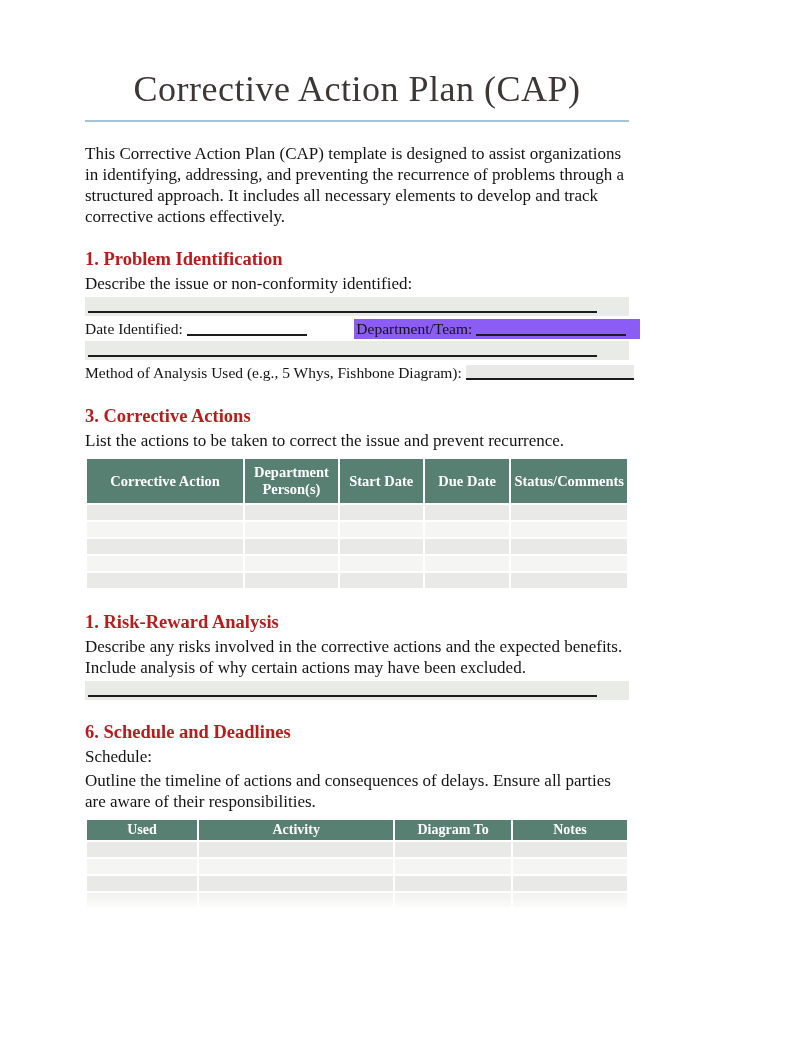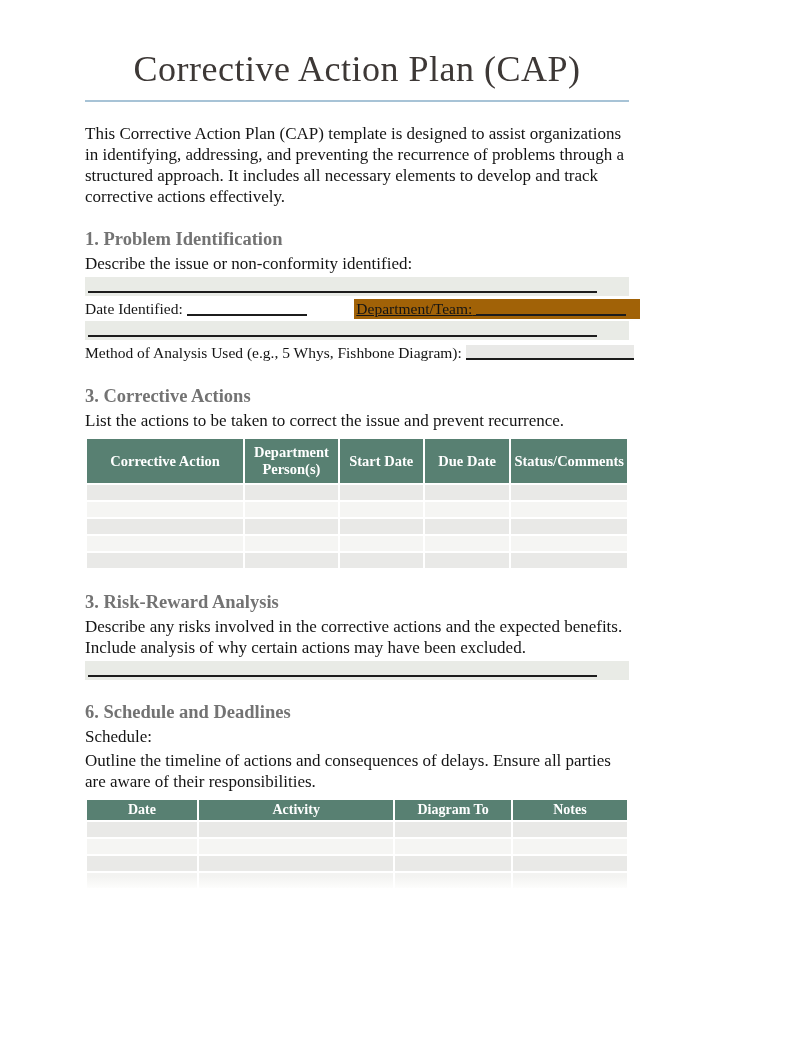--- a/index.html
+++ b/index.html
@@ -2,38 +2,38 @@
 <html><head>
 <meta charset="utf-8">
 <style>
   html,body{margin:0;padding:0;background:#ffffff;}
   body{
     width:810px;height:1053px;
     font-family:"Liberation Serif", serif;
     color:#141414;
     overflow:hidden;
   }
-  .page{box-sizing:border-box;width:714px;height:1053px;padding:48px 85px 0 85px;background:#fff;}
+  .page{box-sizing:border-box;width:714px;height:1053px;padding:68px 85px 0 85px;background:#fff;}
 
   .doc-title{
     margin:0;
     font-size:36px;
     font-weight:400;
     text-align:center;
     color:#3d3836;
     letter-spacing:.5px;
   }
   .title-rule{height:0;border:none;border-top:2px solid #a7c3d6;margin:10px 0 0 0;}
 
   .intro{font-size:17px;line-height:1.24;margin:21px 0 16px 0;}
 
   .sec-heading{
     font-size:18.5px;
     font-weight:700;
-    color:#737373;
+    color:#b91c1c;
     margin:22px 0 3px 0;
   }
   .sec-heading.tight{margin-top:24px;}
   .prompt{font-size:17px;line-height:1.24;margin:0 0 3px 0;}
 
   
   .fill-band{
     position:relative;
     height:19px;
     background:#e9ebe6;
@@ -47,21 +47,21 @@
   .field-row{font-size:15.5px;margin:4px 0 0 0;white-space:nowrap;}
   .blank{
     display:inline-block;height:13px;vertical-align:-2px;
     border-bottom:2px solid #1c1c1c;
   }
   .blank.w120{width:120px;}
   .blank.w150{width:150px;}
   .blank.w168{width:168px;}
   .blank.w115{width:115px;}
   .shaded{background:#e9e9e7;}
-  .shade-wrap{background:#a16207;padding:1px 14px 2px 2px;text-decoration:underline;}
+  .shade-wrap{background:#8b5cf6;padding:1px 14px 2px 2px;}
   .gap{display:inline-block;width:40px;}
   .gap-sm{display:inline-block;width:22px;}
 
   table{width:100%;border-collapse:separate;border-spacing:2px;margin:6px 0 0 0;}
   thead th{
     background:#588072;color:#ffffff;font-weight:700;
     font-size:14.5px;line-height:1.15;text-align:center;vertical-align:middle;
     padding:5px 3px;
   }
   table.schedule thead th{font-size:14px;padding:2px 3px;}
@@ -161,42 +161,42 @@
             <td></td>
             <td></td>
             <td></td>
             <td></td>
           </tr>
       </tbody>
     </table>
   </div>
 
   <div>
-    <div class="sec-heading">3. Risk-Reward Analysis</div>
+    <div class="sec-heading">1. Risk-Reward Analysis</div>
     <p class="prompt">Describe any risks involved in the corrective actions and the expected benefits. Include analysis of why certain actions may have been excluded.</p>
     <div class="fill-band">
         <span class="rule"></span>
       </div>
   </div>
 
 
   <div>
     <div class="sec-heading">6. Schedule and Deadlines</div>
     <p class="prompt">Schedule:</p>
     <p class="prompt">Outline the timeline of actions and consequences of delays. Ensure all parties are aware of their responsibilities.</p>
     <table class="schedule">
       <colgroup>
         <col style="width:20.6%">
           <col style="width:36.4%">
           <col style="width:21.6%">
           <col style="width:21.4%">
       </colgroup>
       <thead>
         <tr>
-          <th>Date</th>
+          <th>Used</th>
           <th>Activity</th>
           <th>Diagram To</th>
           <th>Notes</th>
         </tr>
       </thead>
       <tbody>
         <tr>
             <td></td>
             <td></td>
             <td></td>

